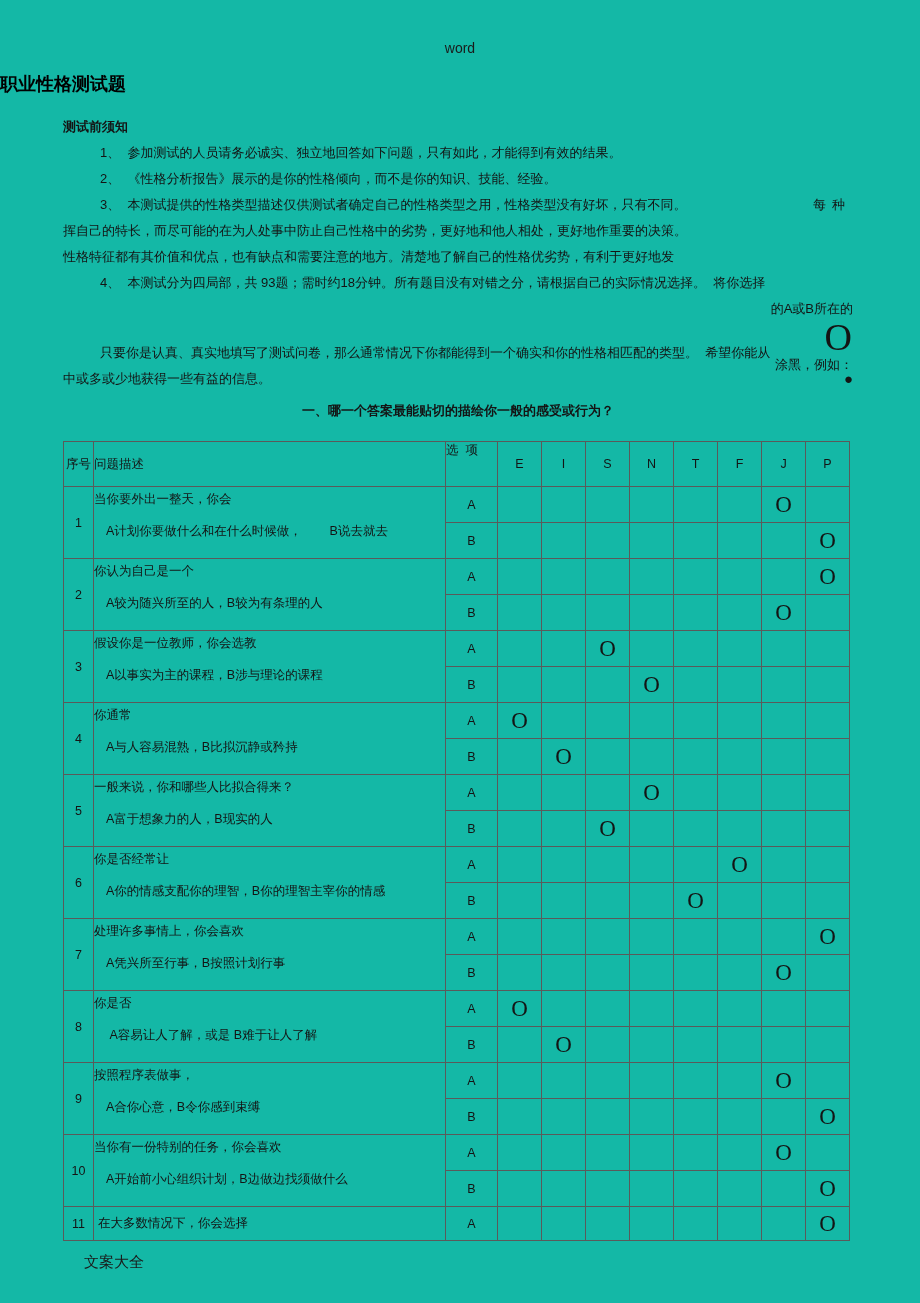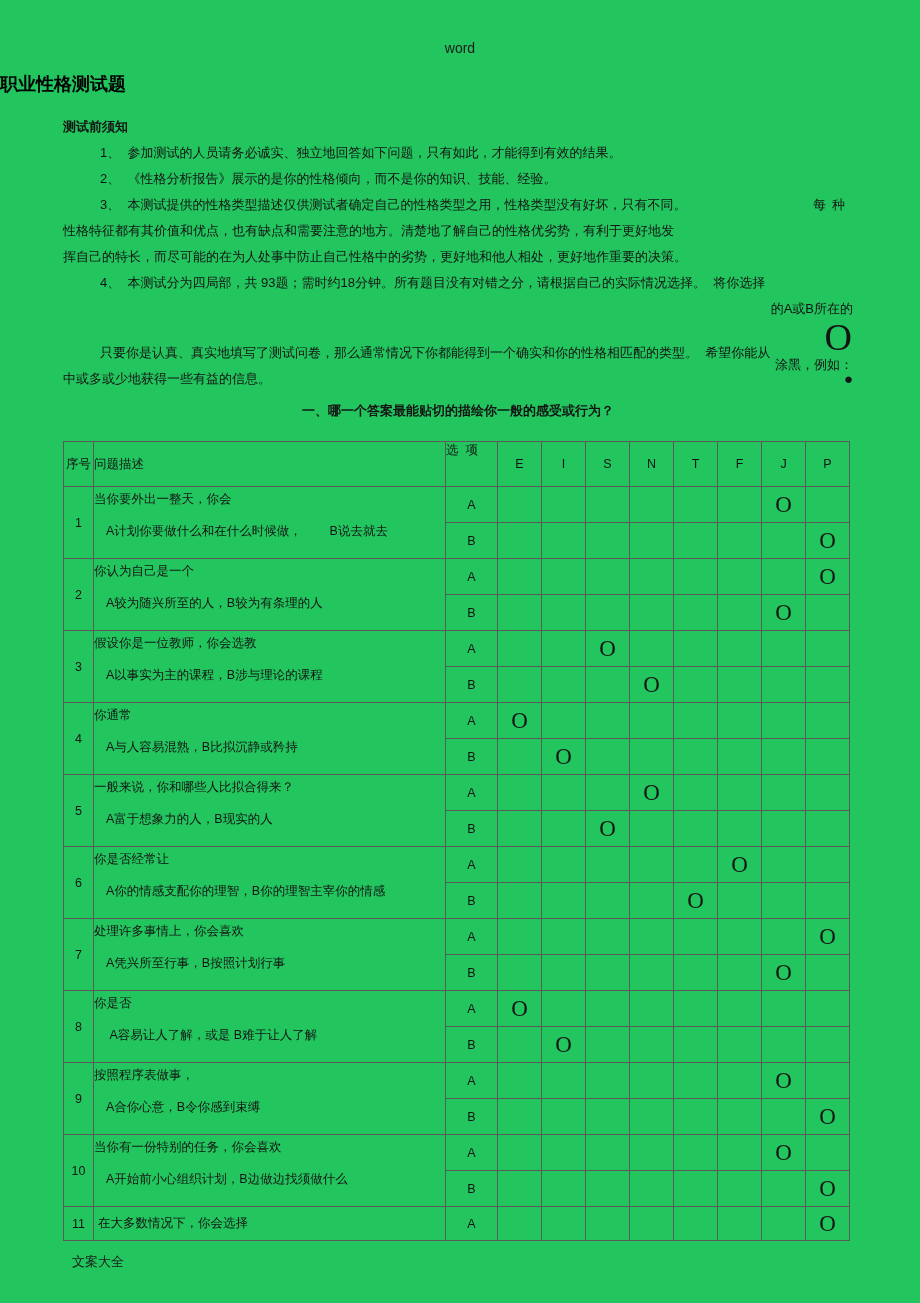--- a/index.html
+++ b/index.html
@@ -1,20 +1,20 @@
 <!DOCTYPE html>
 <html><head>
 <meta charset="utf-8">
 <style>
   html, body { margin: 0; padding: 0; background: #e8e8e8; }
   .page {
     position: relative;
     width: 920px;
     height: 1303px;
-    background: #22c55e;
+    background: #14b8a6;
     font-family: "Liberation Sans", "DejaVu Sans", sans-serif;
     color: #141414;
     overflow: hidden;
   }
   .doc-header {
     position: absolute; top: 40px; left: 0; right: 0;
     text-align: center; font-size: 14px; color: #1a1a1a;
   }
   .doc-title {
     position: absolute; top: 72px; left: 0; right: 0;
@@ -59,38 +59,38 @@
   td.opt { text-align: center; vertical-align: middle; height: 35px; }
   td.mark { text-align: center; vertical-align: middle; }
   tr.single td { height: 33px; }
   .omark {
     font-family: "Liberation Serif", "DejaVu Serif", serif;
     font-size: 23px; line-height: 1;
   }
   tr.sub td { border-top-color: #9a9a9a; }
   tr.first td { border-top-color: #3d3d3d; }
   .doc-footer {
-    position: absolute; left: 72px; top: 1253px; font-size: 13px; color: #1a1a1a;
+    position: absolute; left: 84px; top: 1253px; font-size: 15px; color: #1a1a1a;
   }
 </style>
 </head>
 <body>
 
 <div class="page">
 
   <div class="doc-header">word</div>
   <h1 class="doc-title">职业性格测试题</h1>
 
   <div class="content">
     <p class="notes-heading bold">测试前须知</p>
     <p class="num-line">1、  参加测试的人员请务必诚实、独立地回答如下问题，只有如此，才能得到有效的结果。</p>
     <p class="num-line">2、  《性格分析报告》展示的是你的性格倾向，而不是你的知识、技能、经验。</p>
     <p class="num-line split-line"><span>3、  本测试提供的性格类型描述仅供测试者确定自己的性格类型之用，性格类型没有好坏，只有不同。</span><span class="right-frag">每种</span></p>
+    <p class="cont-line">挥自己的特长，而尽可能的在为人处事中防止自己性格中的劣势，更好地和他人相处，更好地作重要的决策。</p>
     <p class="cont-line">性格特征都有其价值和优点，也有缺点和需要注意的地方。清楚地了解自己的性格优劣势，有利于更好地发</p>
-    <p class="cont-line">挥自己的特长，而尽可能的在为人处事中防止自己性格中的劣势，更好地和他人相处，更好地作重要的决策。</p>
     <p class="num-line">4、  本测试分为四局部，共 93题；需时约18分钟。所有题目没有对错之分，请根据自己的实际情况选择。  将你选择</p>
     <p class="cont-line bigo-line"><span>的A或B所在的</span><span class="big-o">O</span><span>涂黑，例如：</span><span class="bullet">●</span></p>
     <p class="num-line">只要你是认真、真实地填写了测试问卷，那么通常情况下你都能得到一个确实和你的性格相匹配的类型。  希望你能从</p>
     <p class="cont-line">中或多或少地获得一些有益的信息。</p>
     <p class="section-heading bold">一、哪一个答案最能贴切的描绘你一般的感受或行为？</p>
 
     <table class="qtable">
       <colgroup>
         <col style="width:30px">
           <col style="width:352px">

